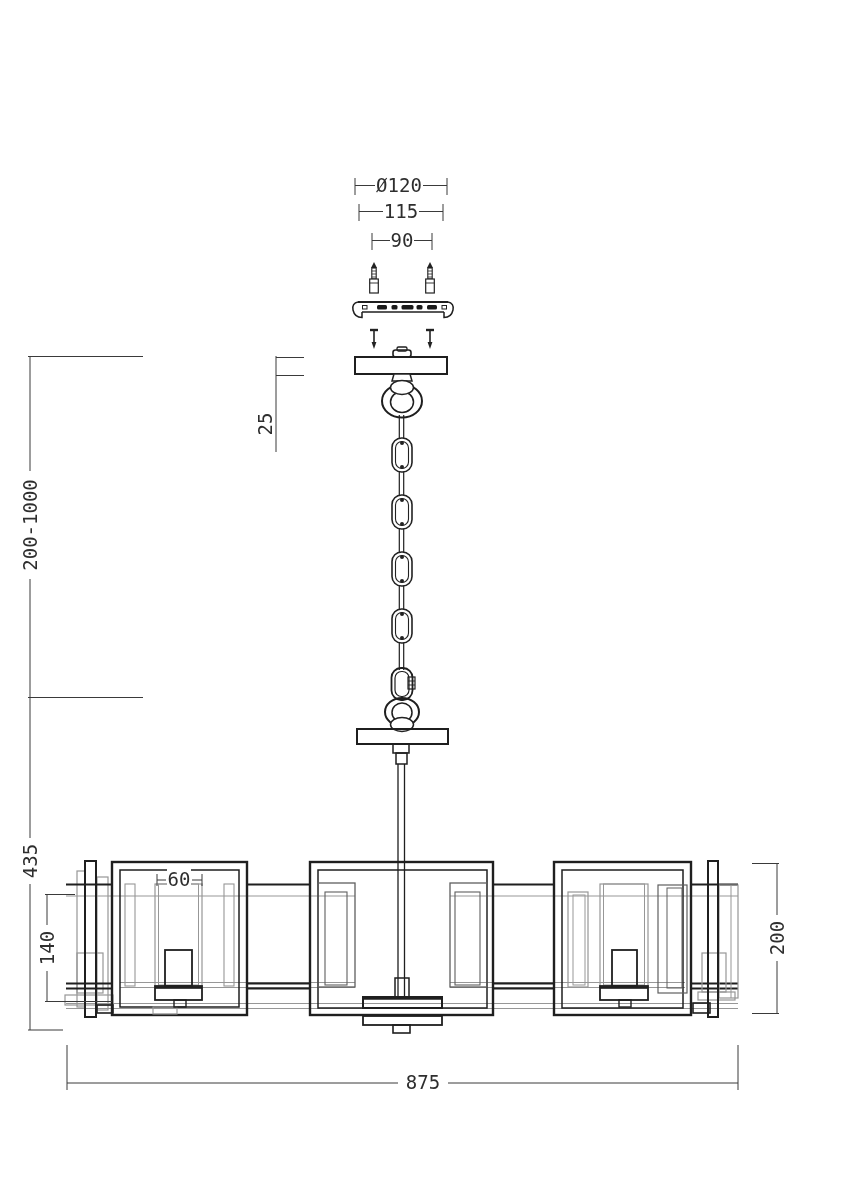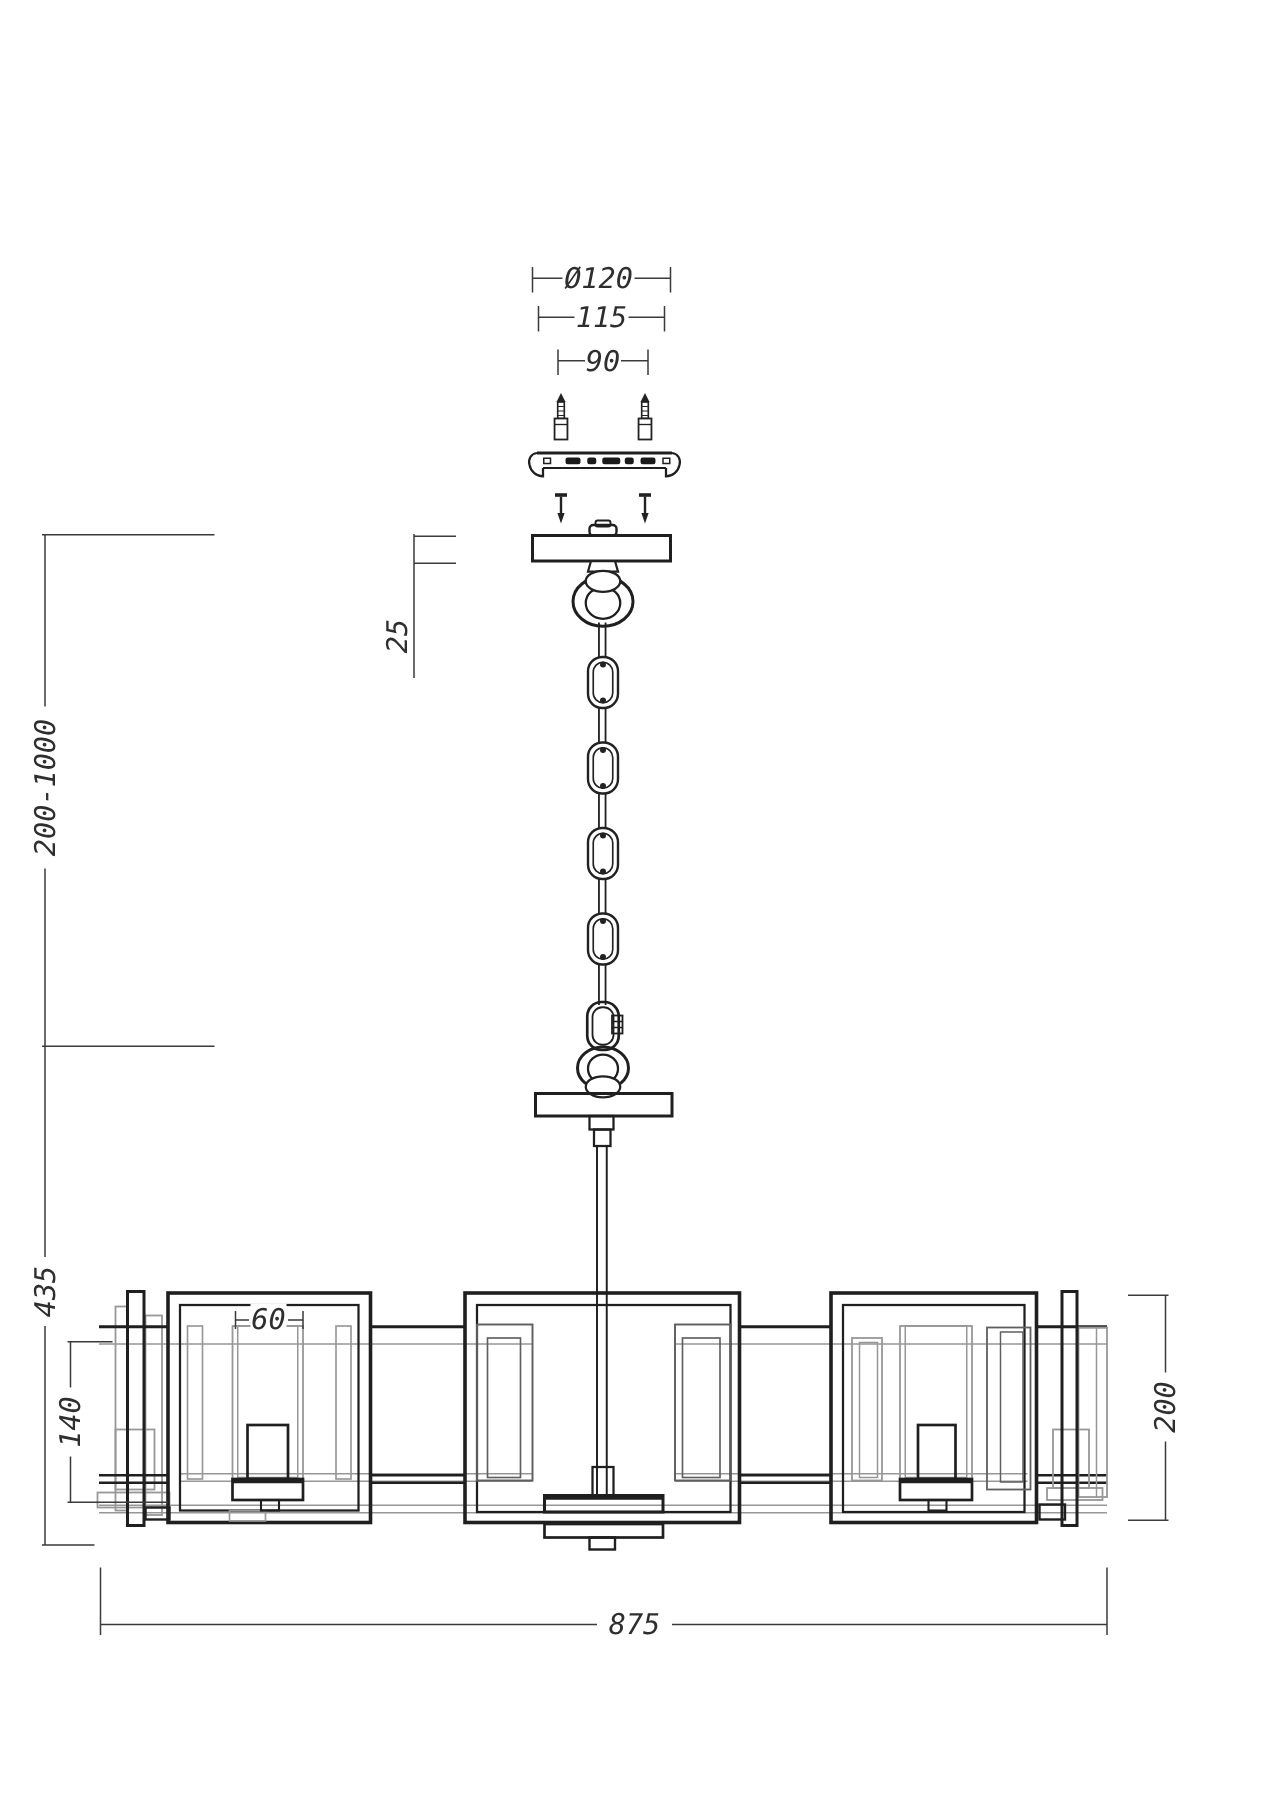--- a/index.html
+++ b/index.html
@@ -1,17 +1,17 @@
 <!DOCTYPE html>
 <html><head>
 <meta charset="utf-8">
 <style>
   html,body{margin:0;padding:0;background:#ffffff;}
   .sheet{position:relative;width:847px;height:1200px;background:#fff;overflow:hidden;
-         font-family:"DejaVu Sans Mono","Liberation Mono",monospace;font-style:italic;}
+         font-family:"DejaVu Sans Mono","Liberation Mono",monospace;}
   svg{position:absolute;left:0;top:0;}
   text{fill:#2e2e2e;font-family:"DejaVu Sans Mono","Liberation Mono",monospace;font-size:19px;}
   .dim{stroke:#3a3a3a;stroke-width:1;fill:none;}
   .bold{stroke:#1f1f1f;fill:none;}
   .grey{stroke:#979797;fill:none;}
   .dgrey{stroke:#5f5f5f;fill:none;}
 </style>
 </head>
 <body>
 

